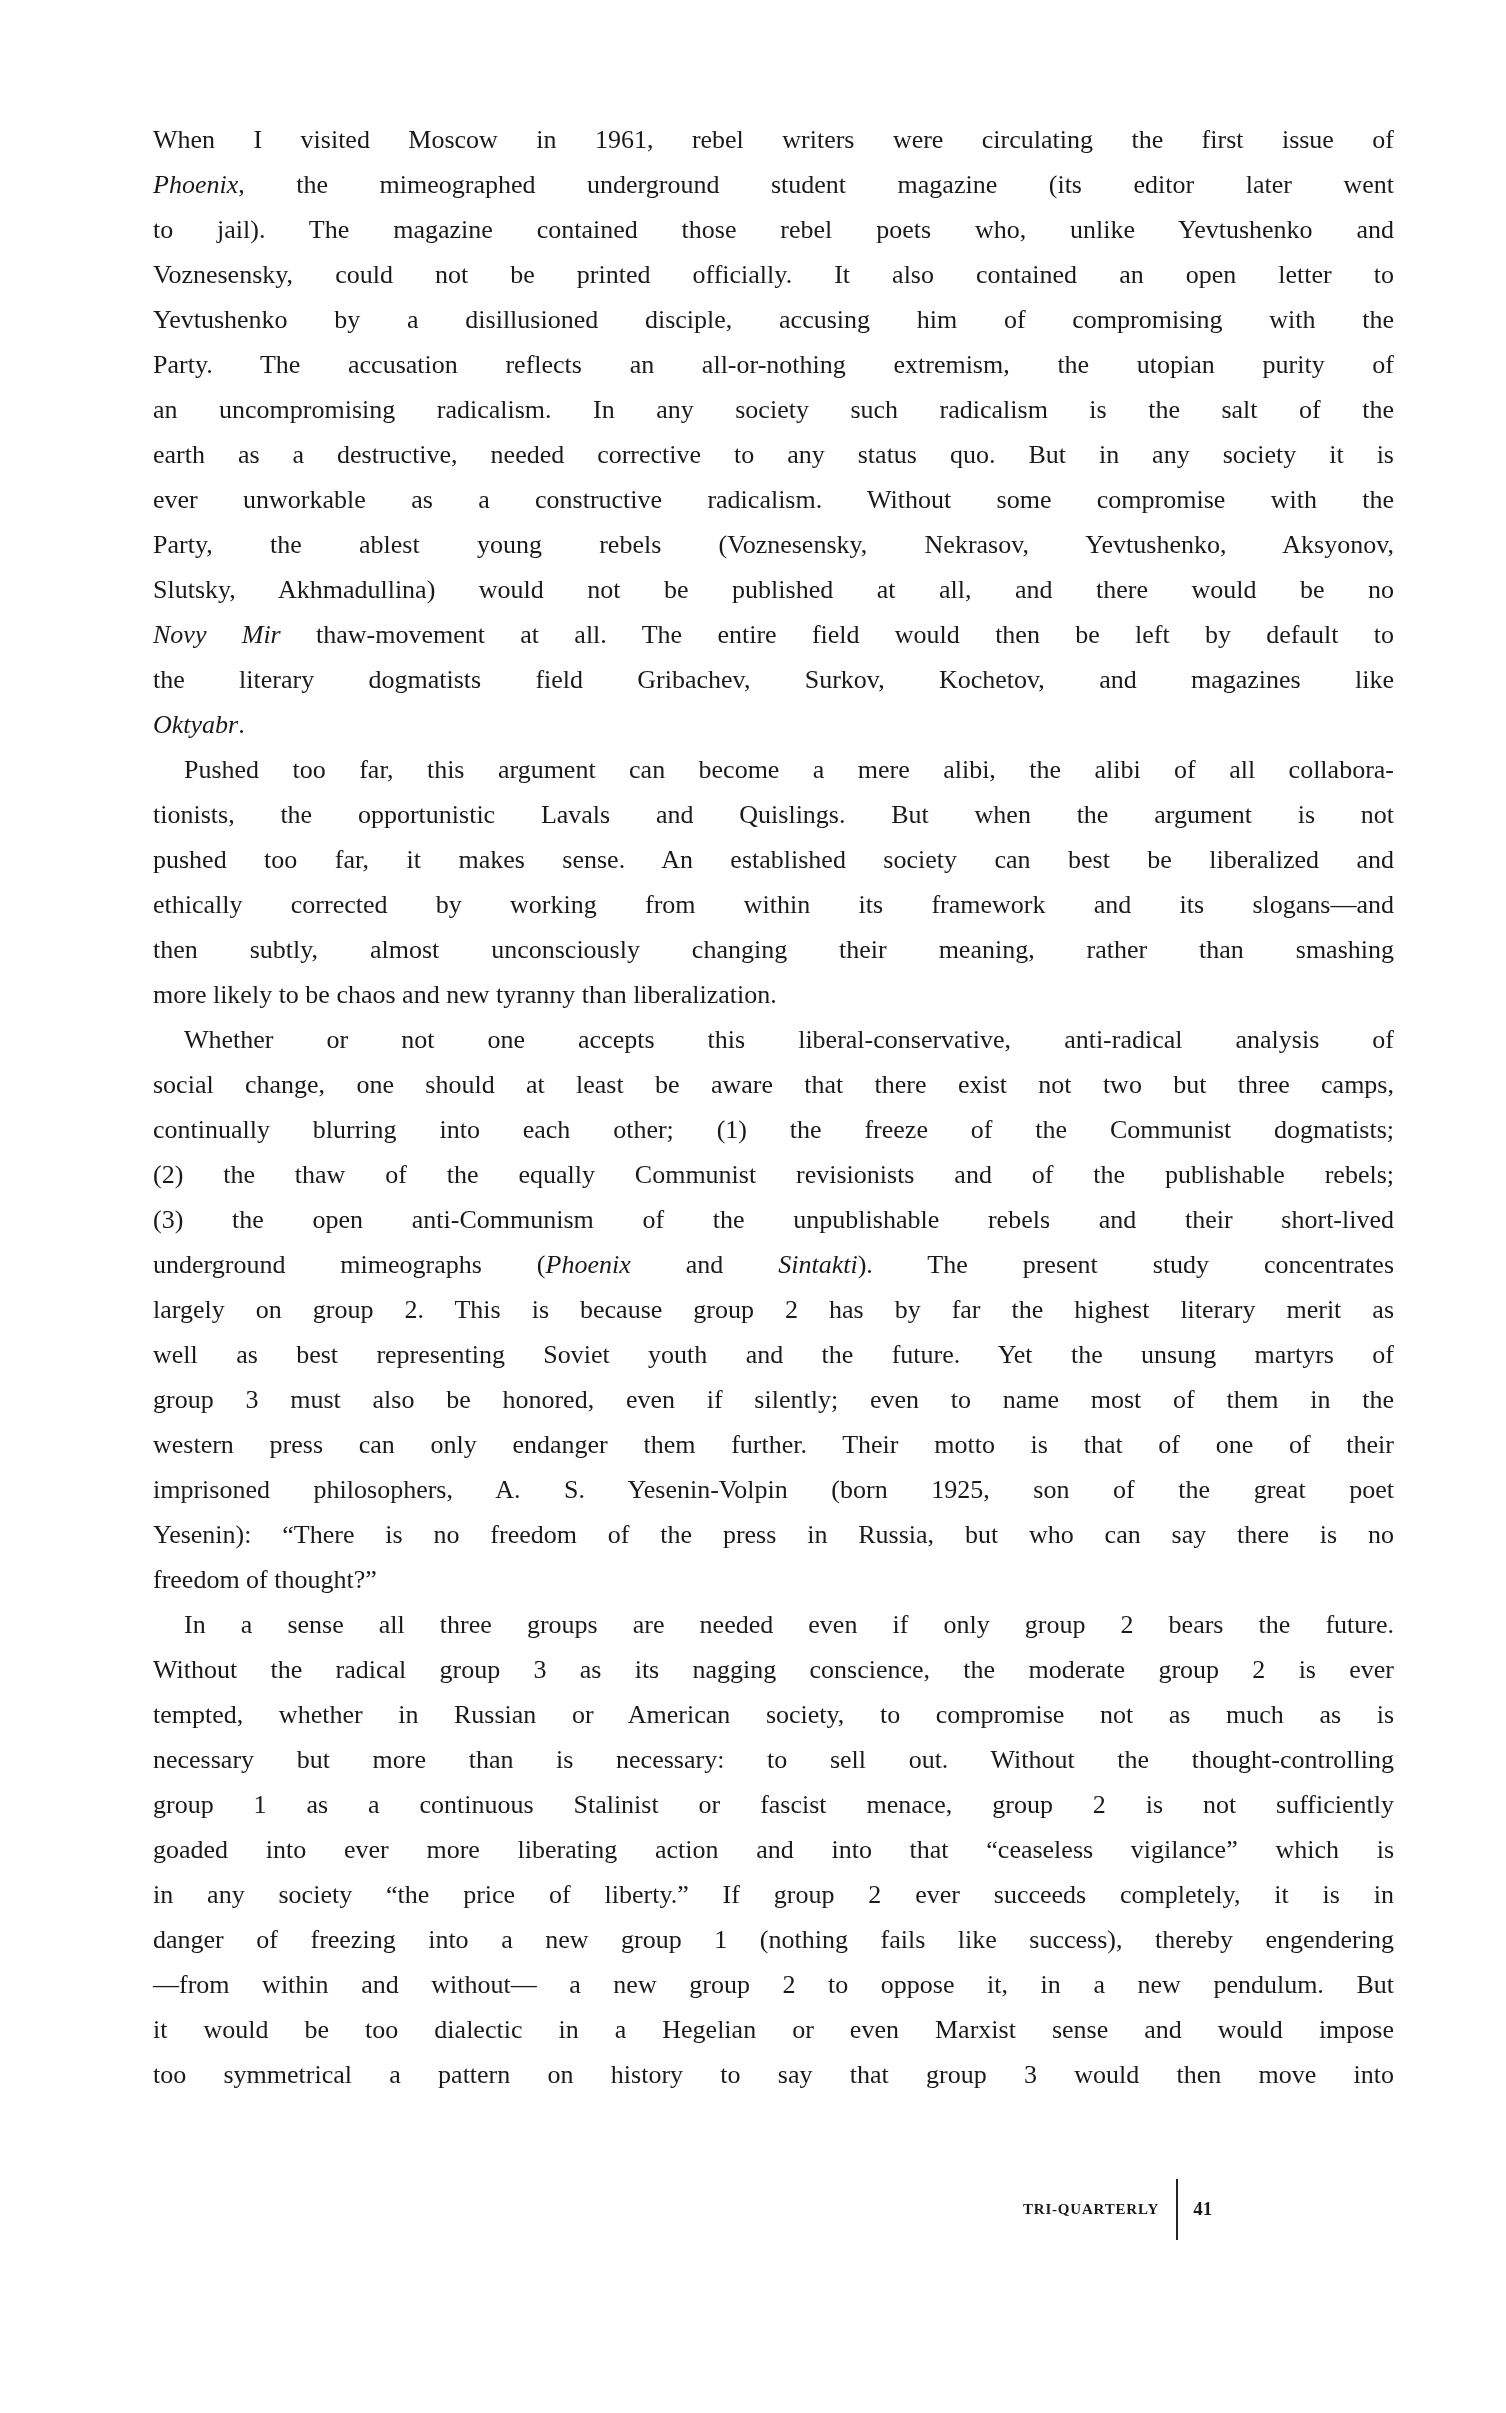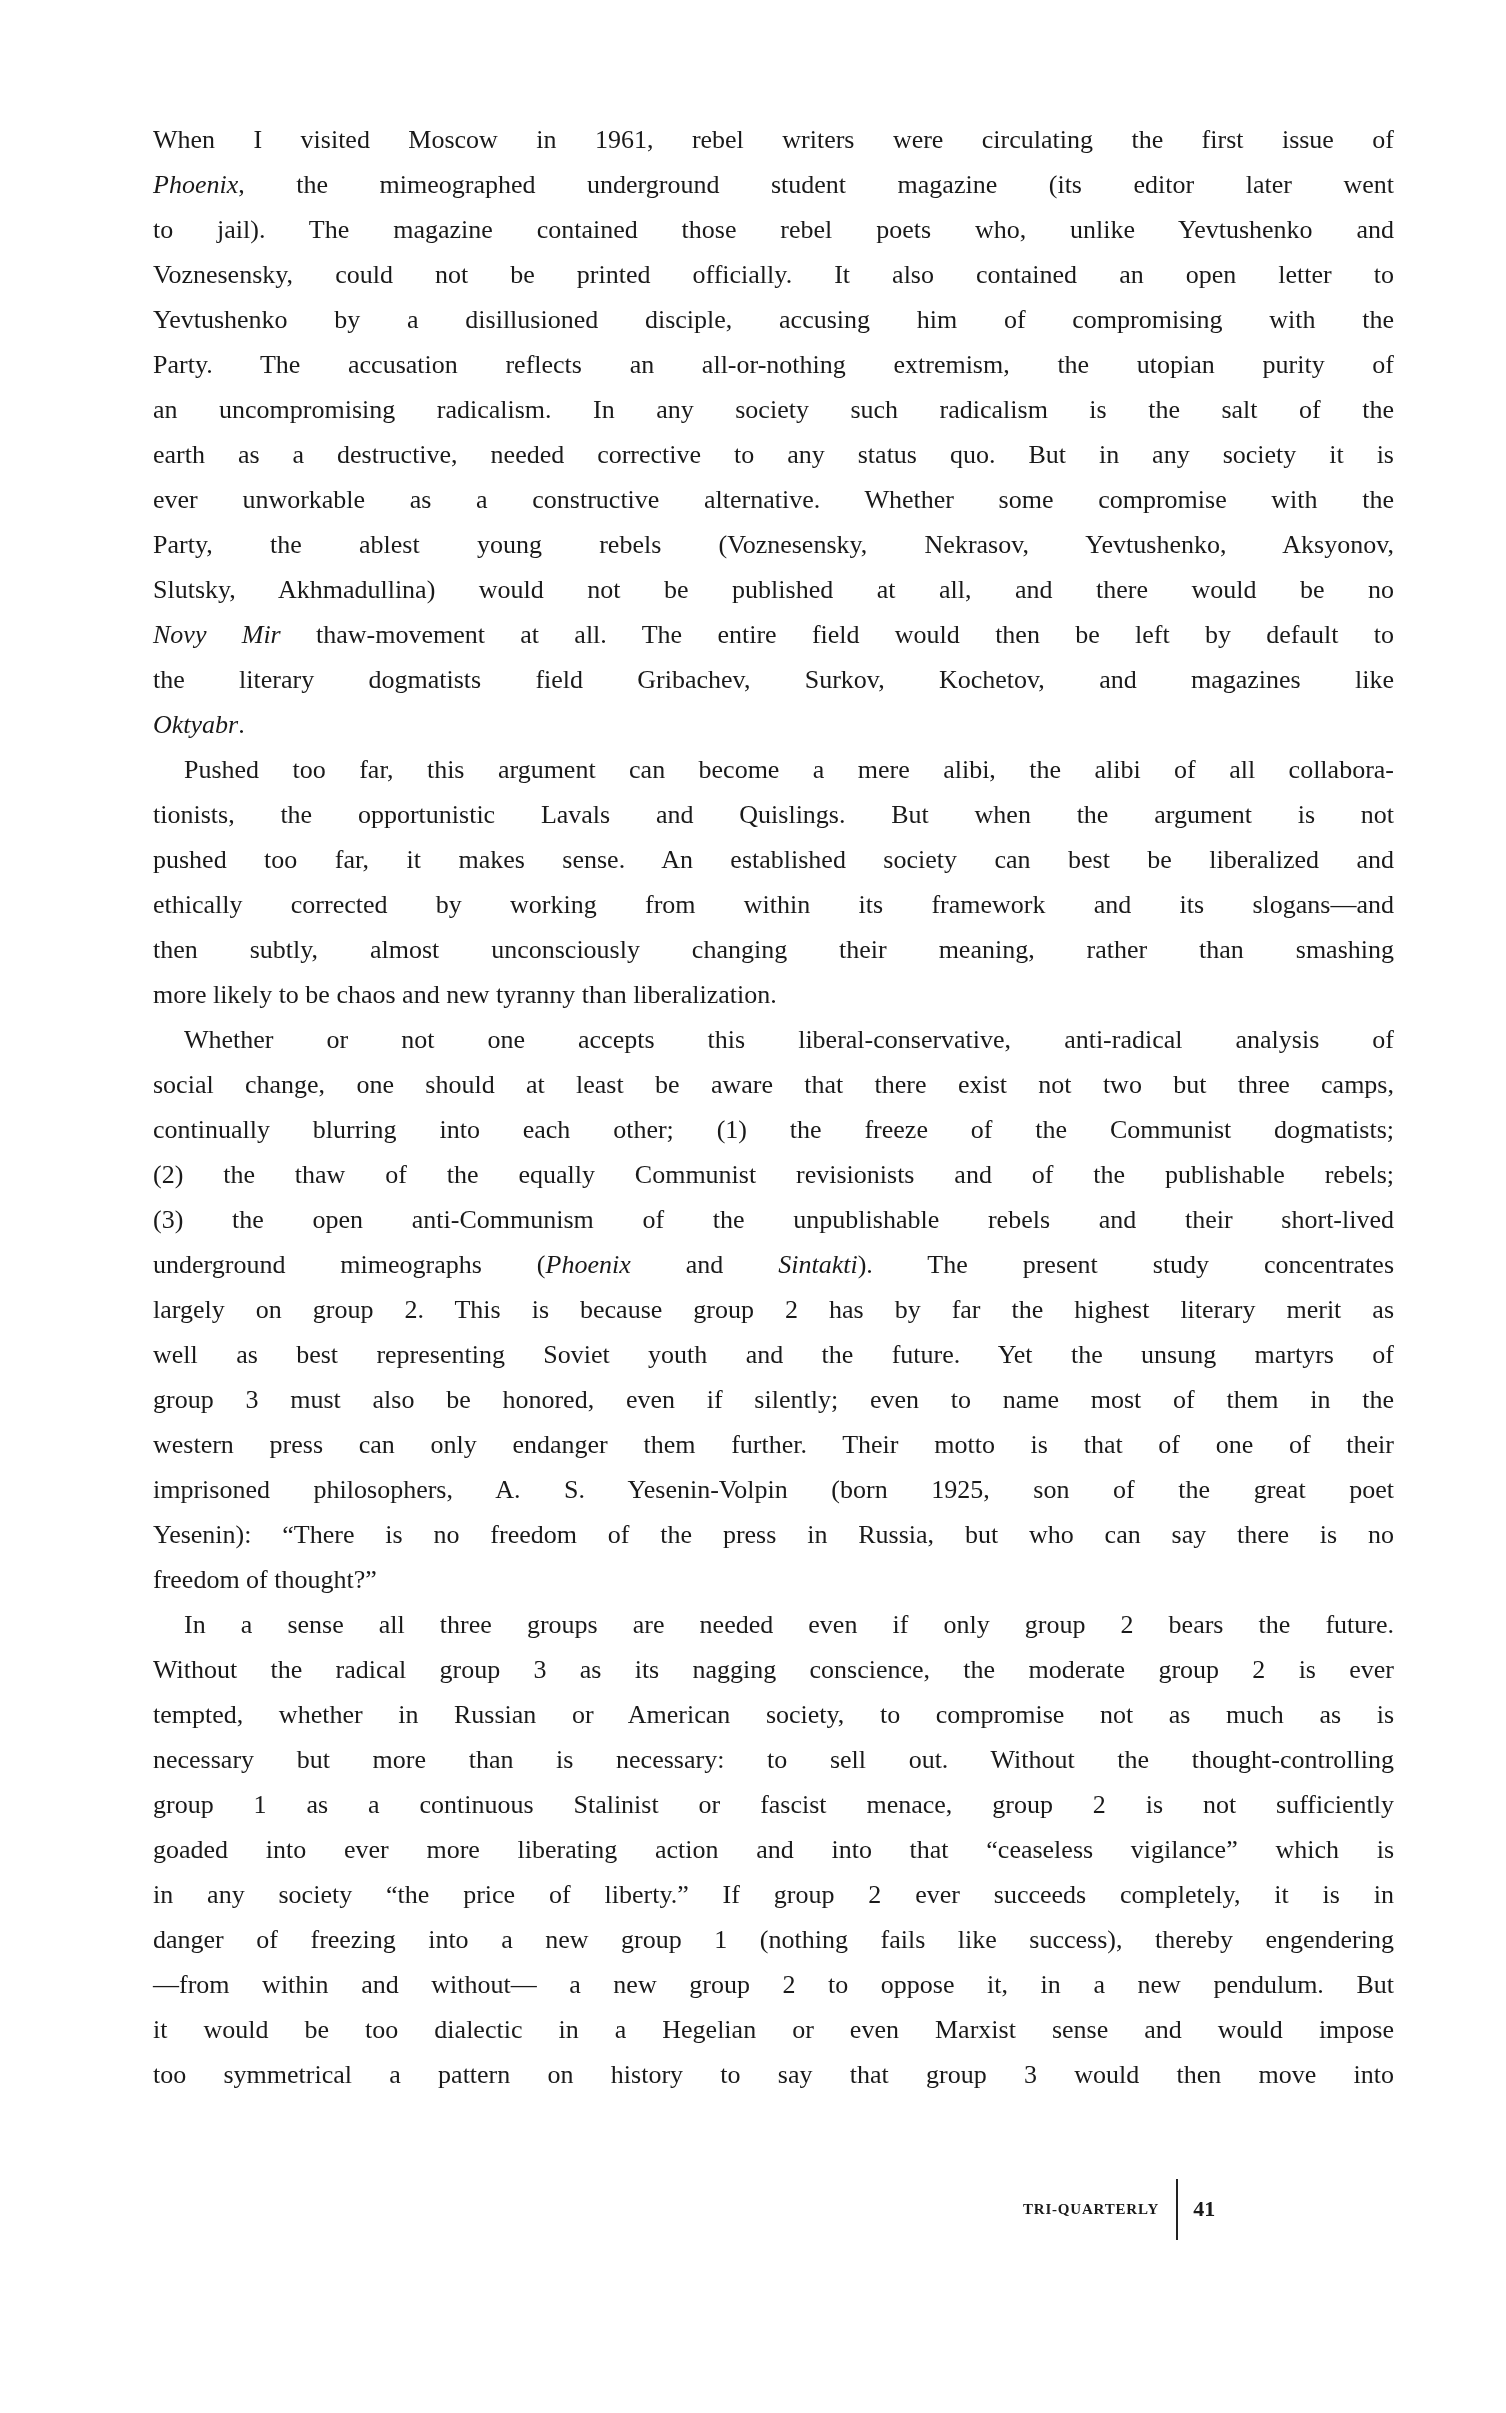--- a/index.html
+++ b/index.html
@@ -9,36 +9,36 @@
   .para { margin:0; }
   .line { display:block; height:45px; line-height:45px; font-size:26px;
           text-align:justify; text-align-last:justify; white-space:nowrap; }
   .line.last { text-align-last:left; }
   .line.indent { text-indent:31px; }
   .line .w { display:inline; }
   .it { font-style:italic; }
   .footer { position:absolute; top:2178px; left:1023px; height:62px; display:flex; align-items:center; }
   .footer .journal { font-size:15px; letter-spacing:0.8px; font-weight:bold; padding-right:17px; }
   .footer .divider { width:1.6px; height:61px; background:#222; }
-  .footer .pagenum { font-size:22px; font-weight:bold; padding-left:15.6px; }
+  .footer .pagenum { font-size:19px; font-weight:bold; padding-left:15.6px; }
 </style>
 </head>
 <body>
 
 <div class="page-text" id="body-text">
     <div class="para">
       <span class="line"><span class="w">When I visited Moscow in 1961, rebel writers were circulating the first issue of</span></span>
       <span class="line"><span class="w it">Phoenix</span><span class="w">, the mimeographed underground student magazine (its editor later went</span></span>
       <span class="line"><span class="w">to jail). The magazine contained those rebel poets who, unlike Yevtushenko and</span></span>
       <span class="line"><span class="w">Voznesensky, could not be printed officially. It also contained an open letter to</span></span>
       <span class="line"><span class="w">Yevtushenko by a disillusioned disciple, accusing him of compromising with the</span></span>
       <span class="line"><span class="w">Party. The accusation reflects an all-or-nothing extremism, the utopian purity of</span></span>
       <span class="line"><span class="w">an uncompromising radicalism. In any society such radicalism is the salt of the</span></span>
       <span class="line"><span class="w">earth as a destructive, needed corrective to any status quo. But in any society it is</span></span>
-      <span class="line"><span class="w">ever unworkable as a constructive alternative. Whether some compromise with the</span></span>
+      <span class="line"><span class="w">ever unworkable as a constructive radicalism. Without some compromise with the</span></span>
       <span class="line"><span class="w">Party, the ablest young rebels (Voznesensky, Nekrasov, Yevtushenko, Aksyonov,</span></span>
       <span class="line"><span class="w">Slutsky, Akhmadullina) would not be published at all, and there would be no</span></span>
       <span class="line"><span class="w it">Novy Mir</span><span class="w"> thaw-movement at all. The entire field would then be left by default to</span></span>
       <span class="line"><span class="w">the literary dogmatists field Gribachev, Surkov, Kochetov, and magazines like</span></span>
       <span class="line last"><span class="w it">Oktyabr</span><span class="w">.</span></span>
     </div>
     <div class="para">
       <span class="line indent"><span class="w">Pushed too far, this argument can become a mere alibi, the alibi of all collabora-</span></span>
       <span class="line"><span class="w">tionists, the opportunistic Lavals and Quislings. But when the argument is not</span></span>
       <span class="line"><span class="w">pushed too far, it makes sense. An established society can best be liberalized and</span></span>

